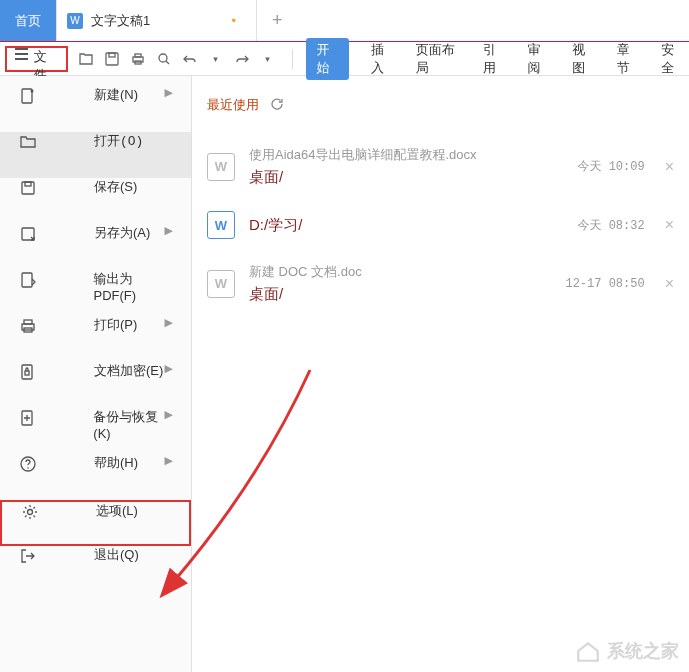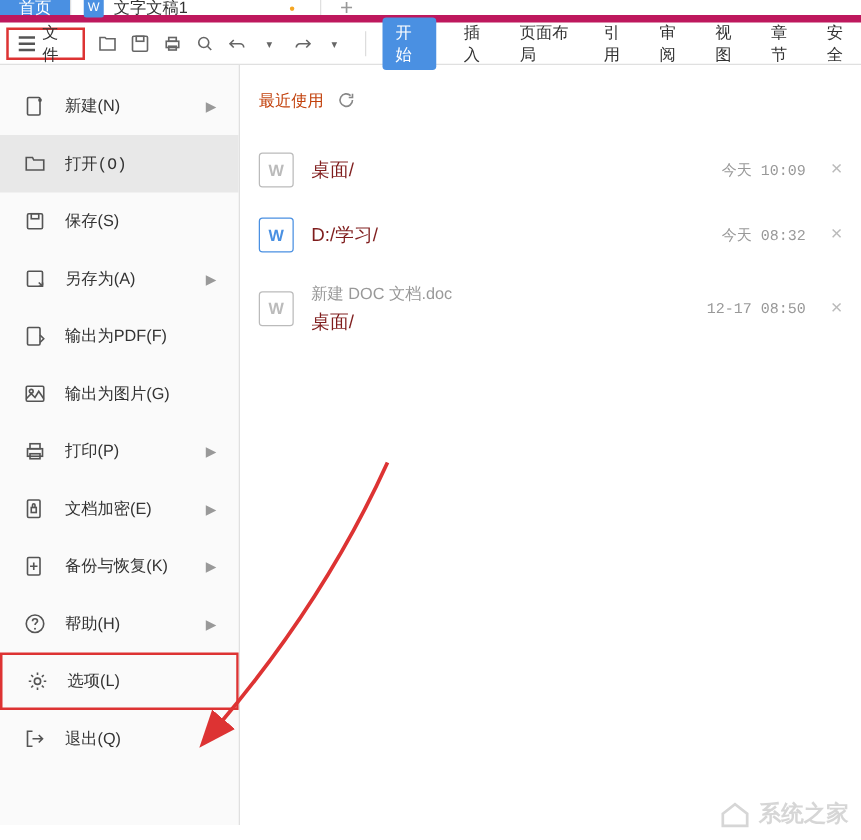--- a/index.html
+++ b/index.html
@@ -1,47 +1,47 @@
 <!DOCTYPE html>
 <html><head>
   <meta charset="utf-8">
   <style>
     * { box-sizing: border-box; margin: 0; padding: 0; }
     body { font-family: "Microsoft YaHei", sans-serif; font-size: 13px; color: #333; background: #fff; width: 689px; height: 672px; overflow: hidden; position: relative; }
     
     
-    .tab-bar { display: flex; height: 18px; background: #fff; border-bottom: 6px solid #be185d; }
+    .tab-bar { display: flex; height: 42px; background: #fff; border-bottom: 1px solid #be185d; }
     .tab { display: flex; align-items: center; padding: 0 15px; height: 100%; border-right: 1px solid #e0e0e0; cursor: pointer; position: relative; }
     .tab.home { background: #4a90e2; color: #fff; font-size: 13px; }
     .tab.doc { background: #fff; color: #333; padding-left: 10px; padding-right: 40px; min-width: 200px; }
     .tab.doc .doc-icon { width: 16px; height: 16px; background: #4a90e2; border-radius: 2px; display: flex; align-items: center; justify-content: center; color: #fff; font-size: 10px; margin-right: 8px; }
     .tab.doc .modified { color: #f5a623; position: absolute; right: 20px; }
     .tab-add { display: flex; align-items: center; padding: 0 15px; color: #999; font-size: 18px; cursor: pointer; }
     
     
     .toolbar { display: flex; align-items: center; height: 34px; border-bottom: 1px solid #e0e0e0; padding: 0 5px; }
-    .file-menu { display: flex; align-items: center; height: 26px; padding: 0 8px; margin-right: 8px; cursor: pointer; border: 2px solid #d33; }
+    .file-menu { display: flex; align-items: flex-start; height: 26px; padding: 0 8px; margin-right: 8px; cursor: pointer; border: 2px solid #d33; }
     .file-menu .hamburger { display: inline-block; width: 14px; height: 12px; position: relative; margin-right: 6px; }
     .file-menu .hamburger::before, .file-menu .hamburger::after, .file-menu .hamburger span { content: ""; position: absolute; left: 0; width: 100%; height: 2px; background: #555; }
     .file-menu .hamburger::before { top: 0; }
     .file-menu .hamburger span { top: 5px; }
     .file-menu .hamburger::after { top: 10px; }
     .quick-icons { display: flex; align-items: center; gap: 6px; margin-right: 10px; }
     .quick-icon { width: 20px; height: 20px; display: flex; align-items: center; justify-content: center; color: #666; cursor: pointer; }
     .divider-v { width: 1px; height: 20px; background: #ddd; margin: 0 4px; }
     .menu-items { display: flex; align-items: center; gap: 22px; margin-left: 10px; }
     .menu-item { cursor: pointer; color: #333; }
     .menu-item.active { background: #4a90e2; color: #fff; padding: 3px 10px; border-radius: 3px; }
     
     
     .main { display: flex; height: calc(100% - 64px); }
     .sidebar { width: 192px; background: #fafafa; border-right: 1px solid #e0e0e0; padding-top: 10px; overflow-y: auto; }
     .content { flex: 1; padding: 20px 15px; position: relative; }
     
-    .side-item { display: flex; align-items: center; height: 46px; padding: 0 18px; cursor: pointer; position: relative; color: #333; }
+    .side-item { display: flex; height: 46px; padding: 0 18px; cursor: pointer; position: relative; color: #333; gap: 42px; }
     .side-item.active { background: #e8e8e8; font-family: Liberation Mono, monospace; }
     .side-item .side-icon { width: 20px; height: 20px; margin-right: 14px; display: flex; align-items: center; justify-content: center; color: #555; }
     .side-item .chevron { position: absolute; right: 18px; color: #999; font-size: 11px; }
     .side-item.highlight { border: 2px solid #d33; }
     
     
     .recent-header { display: flex; align-items: flex-start; margin-bottom: 20px; color: #c2410c; }
     .recent-header .refresh { margin-left: 10px; cursor: pointer; }
     
     
@@ -179,30 +179,20 @@
           <svg width="18" height="18" viewBox="0 0 18 18">
             <rect x="3" y="2" width="10" height="14" rx="1" fill="none" stroke="#555" stroke-width="1.3"></rect>
             <path d="M13 8l3 3-3 3" fill="none" stroke="#555" stroke-width="1.3"></path>
           </svg>
         </span>
         <span>输出为PDF(F)</span>
       </div>
       <div class="side-item">
         <span class="side-icon">
           <svg width="18" height="18" viewBox="0 0 18 18">
-            <rect x="2" y="3" width="14" height="12" rx="1" fill="none" stroke="#555" stroke-width="1.3"></rect>
-            <circle cx="6" cy="7" r="1.5" fill="none" stroke="#555" stroke-width="1.3"></circle>
-            <path d="M2 13l4-4 3 3 3-5 4 6" fill="none" stroke="#555" stroke-width="1.3"></path>
-          </svg>
-        </span>
-        <span>输出为图片(G)</span>
-      </div>
-      <div class="side-item">
-        <span class="side-icon">
-          <svg width="18" height="18" viewBox="0 0 18 18">
             <rect x="3" y="7" width="12" height="6" fill="none" stroke="#555" stroke-width="1.3"></rect>
             <rect x="5" y="3" width="8" height="4" fill="none" stroke="#555" stroke-width="1.3"></rect>
             <rect x="5" y="11" width="8" height="4" fill="none" stroke="#555" stroke-width="1.3"></rect>
           </svg>
         </span>
         <span>打印(P)</span>
         <span class="chevron">▶</span>
       </div>
       <div class="side-item">
         <span class="side-icon">
@@ -260,20 +250,21 @@
       <span class="refresh">
         <svg width="16" height="16" viewBox="0 0 16 16">
             <path d="M13 8a5 5 0 11-1.5-3.5M13 3v3h-3" fill="none" stroke="#888" stroke-width="1.3"></path>
           </svg>
       </span>
     </div>
     <div id="file-list">
         <div class="file-row dim">
           <div class="file-icon">W</div>
           <div class="file-info">
+            <div class="file-name">使用Aida64导出电脑详细配置教程.docx</div>
             <div class="file-path">桌面/</div>
           </div>
           <div class="file-time">今天 10:09</div>
           <div class="file-close">×</div>
         </div>
         <div class="file-row">
           <div class="file-icon">W</div>
           <div class="file-info">
             <div class="file-path">D:/学习/</div>
           </div>

